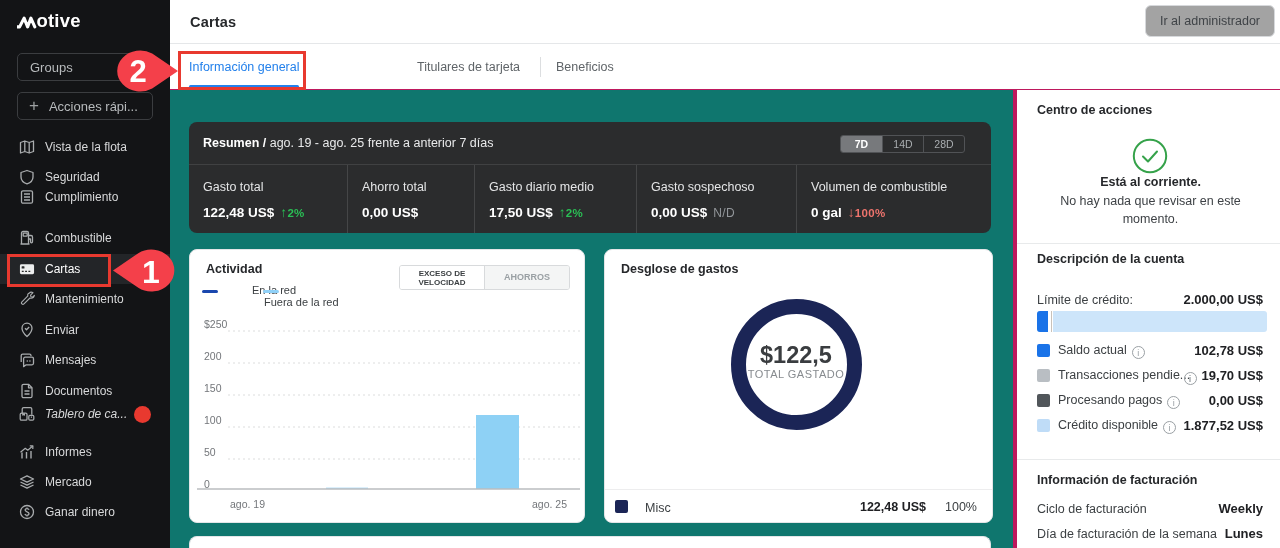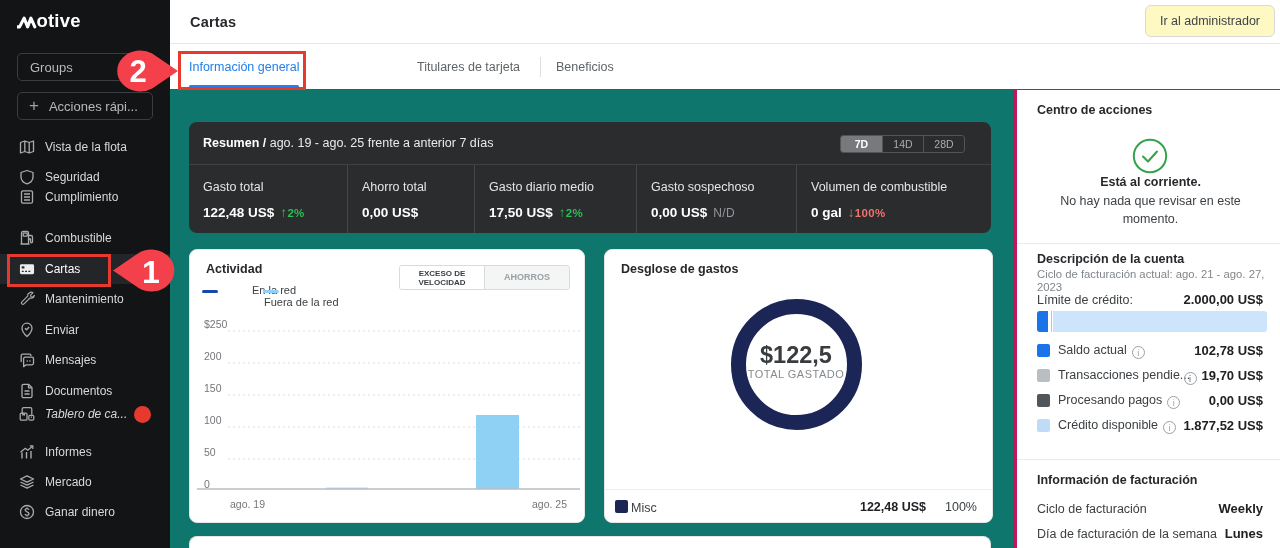--- a/index.html
+++ b/index.html
@@ -12,21 +12,21 @@
 #acciones { top:92px; padding-left:11px; color:#b7babc; }
 #acciones .plus { font-size:17px; font-weight:400; color:#9da0a2; margin-right:10px; }
 .nav { position:absolute; left:0; width:170px; height:30px; display:flex; align-items:center; color:#d8d9da; font-size:12px; }
 .nav .ic { position:absolute; left:19px; width:16px; height:16px; display:flex; align-items:center; justify-content:center; }
 .nav .lb { position:absolute; left:45px; white-space:nowrap; }
 .nav.active { background:#232528; color:#fff; }
 .reddot { position:absolute; left:134px; top:7px; width:17px; height:17px; background:#e8392f; border-radius:50%; }
 
 #topbar { position:absolute; left:170px; top:0; width:1110px; height:44px; background:#fff; border-bottom:1px solid #e5e7e9; z-index:2; }
 #topbar h1 { position:absolute; left:20px; top:14px; font-size:14.5px; font-weight:700; color:#26282b; letter-spacing:.2px; }
-#adminbtn { position:absolute; right:5px; top:5px; height:32px; padding:0 14px; border:1px solid #d7d9dc; border-radius:6px; background:#fef9c3; font-size:12.5px; font-weight:400; color:#3f4347; display:flex; align-items:center; }
+#adminbtn { position:absolute; right:5px; top:5px; height:32px; padding:0 14px; border:1px solid #d7d9dc; border-radius:6px; background:#a3a3a3; font-size:12.5px; font-weight:400; color:#3f4347; display:flex; align-items:center; }
 
 #tabs { position:absolute; left:170px; top:44px; width:1110px; height:46px; background:#fff; border-bottom:1px solid #be185d; z-index:2; }
 .tab { position:absolute; top:0; height:46px; display:flex; align-items:center; font-size:12.5px; color:#5f6468; }
 .tab.sel { color:#2380eb; }
 #tabline { position:absolute; left:19px; top:41px; width:110px; height:3px; background:#2481ec; border-radius:2px; }
 #tabdivider { position:absolute; left:370px; top:13px; width:1px; height:20px; background:#dcdee0; }
 
 #content { position:absolute; left:170px; top:90px; width:843px; height:458px; background:#0f766e; }
 #rightpanel { position:absolute; left:1013px; top:90px; width:267px; height:458px; background:#fff; border-left:4px solid #be185d; z-index:1; }
 
@@ -291,39 +291,38 @@
 
   <div id="piecard" class="card">
     <div class="cardtitle">Desglose de gastos</div>
     <svg id="donut" width="131" height="131" viewBox="0 0 131 131">
       <circle cx="65.5" cy="65.5" r="58" fill="none" stroke="#1b2556" stroke-width="15"></circle>
     </svg>
     <div id="donutnum">$122,5</div>
     <div id="donutsub">TOTAL GASTADO</div>
     <div id="pielegend">
       <div class="sq" style="left:10px; top:10px; background:#1b2556;"></div>
-      <div style="position:absolute; left:26px; top:11px; font-size:12.5px; color:#3c4043;">Misc</div>
+      <div style="position:absolute; left:40px; top:11px; font-size:12.5px; color:#3c4043;">Misc</div>
       <div style="position:absolute; right:66px; top:10px; font-size:12.5px; font-weight:700; color:#202124;">122,48 US$</div>
       <div style="position:absolute; right:15px; top:10px; font-size:12.5px; color:#3c4043;">100%</div>
     </div>
   </div>
   <div id="nextcard" class="card"></div>
 </div>
 
 <div id="rightpanel">
   <div class="rp-h" style="position:absolute; left:20px; top:13px;">Centro de acciones</div>
   <svg style="position:absolute; left:115px; top:48px;" width="36" height="36" viewBox="0 0 36 36">
     <circle cx="18" cy="18" r="16.2" fill="none" stroke="#35a24a" stroke-width="2"></circle>
     <path d="M11 18.5 L16 23.5 L25 13.5" fill="none" stroke="#35a24a" stroke-width="2" stroke-linecap="round" stroke-linejoin="round"></path>
   </svg>
   <div style="position:absolute; left:0; top:85px; width:267px; text-align:center; font-size:12.5px; font-weight:700; color:#26282b;">Está al corriente.</div>
   <div style="position:absolute; left:0; top:103px; width:267px; text-align:center; font-size:12.5px; color:#3e4246; line-height:17.5px;">No hay nada que revisar en este<br>momento.</div>
   <div class="rowline" style="top:153px;"></div>
   <div class="rp-h" style="position:absolute; left:20px; top:162px;">Descripción de la cuenta</div>
-  <div style="position:absolute; left:20px; top:178px; width:240px; font-size:11.3px; color:#81868b; line-height:13px;">Ciclo de facturación actual: ago. 21 - ago. 27, 2023</div>
   <div style="position:absolute; left:20px; top:203px; font-size:12.5px; color:#3c4043;">Límite de crédito:</div>
   <div style="position:absolute; right:17px; top:202px; font-size:13px; font-weight:700; color:#202124;">2.000,00 US$</div>
   <div style="position:absolute; left:20px; top:221px; width:230px; height:21px; background:#cde5fa; border-radius:3px; overflow:hidden;">
     <div style="position:absolute; left:0; top:0; width:11px; height:21px; background:#1a73e8;"></div>
     <div style="position:absolute; left:11px; top:0; width:2.5px; height:21px; background:#fff;"></div>
     <div style="position:absolute; left:13.5px; top:0; width:1.5px; height:21px; background:#c9c2ba;"></div>
     <div style="position:absolute; left:15px; top:0; width:1px; height:21px; background:#fff;"></div>
   </div>
   <div class="sq" style="top:254px; background:#1a73e8;"></div>
   <div class="rleg" style="top:253px;">Saldo actual<span class="info">i</span></div>

